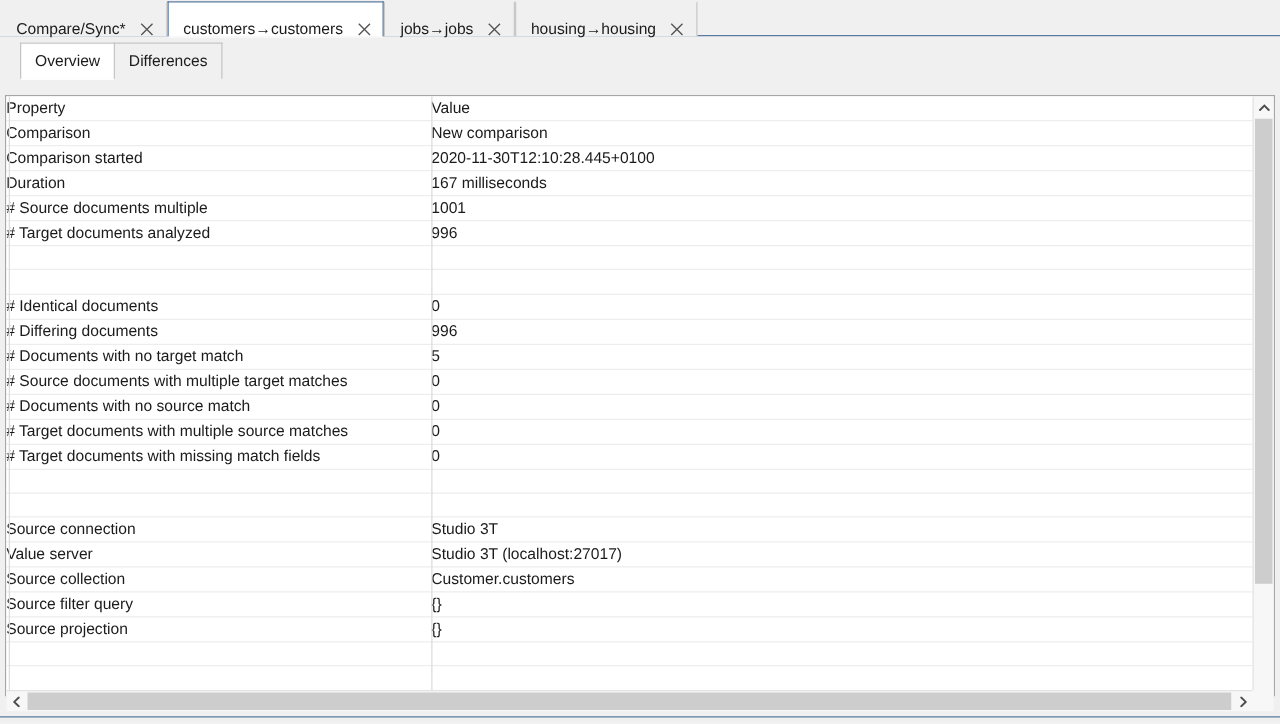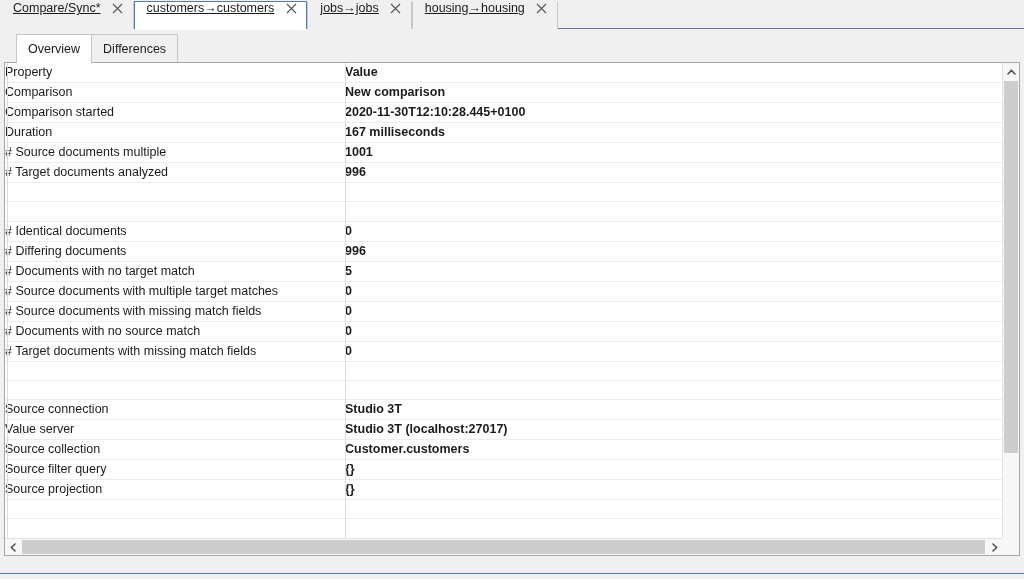--- a/index.html
+++ b/index.html
@@ -41,32 +41,31 @@
     left: 0; top: 28px;
     width: 1024px;
     height: 1px;
     background: #5b7b9e;
   }
   .otab {
     position: relative;
     height: 28px;
     box-sizing: border-box;
     display: flex;
-    align-items: flex-start;
+    align-items: flex-end;
     padding: 0 9px 0 12px;
     background: #f0f0f0;
     border-left: 1px solid #c8c8c8;
     border-right: 1px solid #c8c8c8;
     border-top: 1px solid transparent;
     color: #1b1b1b;
     font-size: 12.5px;
     white-space: nowrap;
     cursor: default;
     z-index: 1;
-    text-decoration: underline;
   }
   .otab:first-child { border-left: 1px solid transparent; }
   .otab.active {
     background: #ffffff;
     border-left: 1px solid #5b7b9e;
     border-right: 1px solid #5b7b9e;
     border-top: 1px solid #5b7b9e;
     z-index: 3;
   }
   .otab.active::after {
@@ -125,21 +124,21 @@
     content: "";
     position: absolute;
     left: 0; right: 0; bottom: -1px;
     height: 1px;
     background: #ffffff;
   }
 
   
   #panel {
     position: absolute;
-    left: 4px; top: 62px;
+    left: 4px; top: 76px;
     width: 1016px;
     height: 494px;
     box-sizing: border-box;
     border: 1px solid #a6a6a6;
     background: #ffffff;
     overflow: hidden;
   }
 
   #table-viewport {
     position: absolute;
@@ -178,21 +177,21 @@
     border-bottom: 1px solid #ededed;
     padding: 0;
     font-size: 12.5px;
     color: #1b1b1b;
     white-space: nowrap;
     overflow: hidden;
     vertical-align: middle;
     line-height: 19px;
   }
   td.c-prop { width: 340px; padding-left: 11px; box-sizing: border-box; }
-  td.c-val  { width: 658px; padding-left: 8px;  box-sizing: border-box; font-weight: bold; }
+  td.c-val  { width: 658px; padding-left: 8px;  box-sizing: border-box; }
   tr.spacer td { border-bottom: 1px solid #ededed; }
 
   
   #vscroll {
     position: absolute;
     right: 0; top: 0;
     width: 17px;
     height: 492px;
     background: #f7f7f7;
     border-left: 1px solid #e3e3e3;
@@ -367,25 +366,25 @@
             </tr>
             <tr>
               <td class="c-prop"># Documents with no target match</td>
               <td class="c-val">5</td>
             </tr>
             <tr>
               <td class="c-prop"># Source documents with multiple target matches</td>
               <td class="c-val">0</td>
             </tr>
             <tr>
-              <td class="c-prop"># Source documents with missing match fields</td>
+              <td class="c-prop"># Documents with no source match</td>
               <td class="c-val">0</td>
             </tr>
             <tr>
-              <td class="c-prop"># Documents with no source match</td>
+              <td class="c-prop"># Target documents with multiple source matches</td>
               <td class="c-val">0</td>
             </tr>
             <tr>
               <td class="c-prop"># Target documents with missing match fields</td>
               <td class="c-val">0</td>
             </tr>
             <tr class="spacer">
               <td class="c-prop"></td>
               <td class="c-val"></td>
             </tr>

